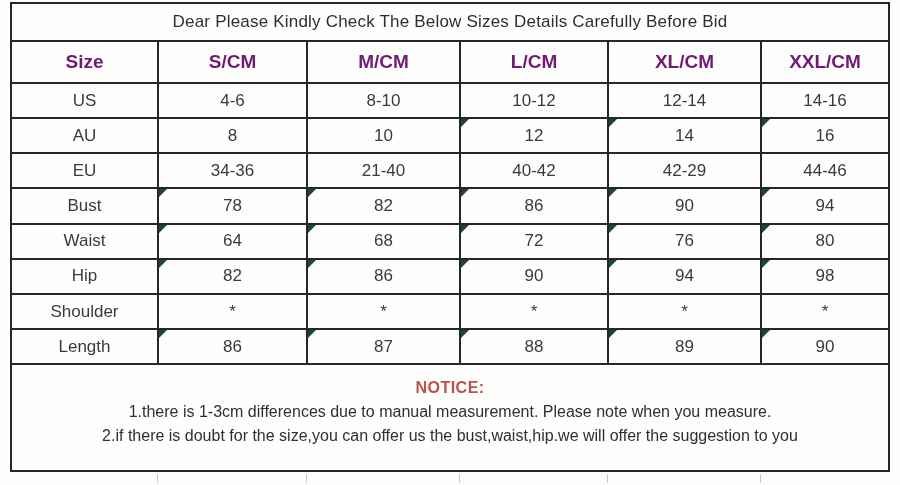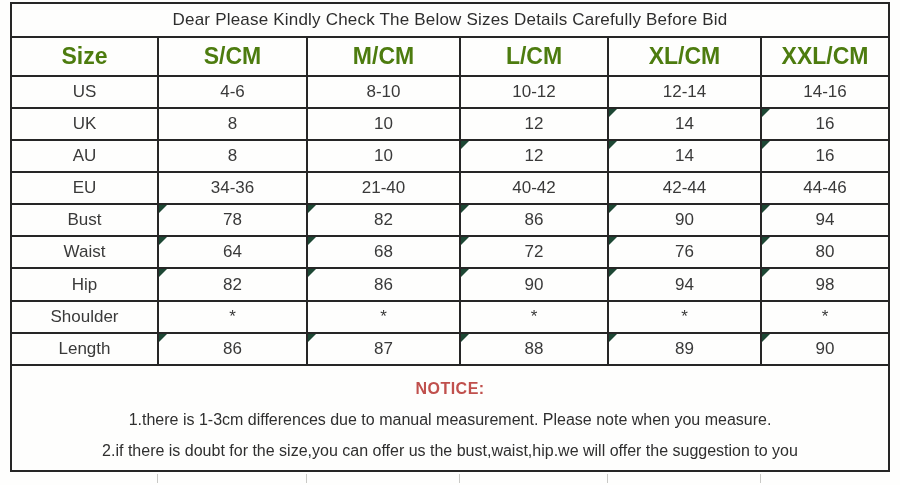--- a/index.html
+++ b/index.html
@@ -38,22 +38,22 @@
   }
   tr.title-row td {
     height: 29px;
     font-size: 17px;
     letter-spacing: 0.2px;
     color: #2e2e2e;
   }
   tr.header-row th {
     height: 33px;
     font-weight: bold;
-    font-size: 23px;
-    color: #4d7c0f;
+    font-size: 19px;
+    color: #701a75;
   }
   tr.data-row td {
     height: 27px;
     margin-left: 37px;
   }
   tr.data-row td.label-cell {
     font-size: 17px;
   }
   .tri {
     position: absolute;
@@ -68,21 +68,21 @@
     height: 86px;
     vertical-align: top;
   }
   .notice-heading {
     margin-top: 14px;
     font-size: 16px;
     font-weight: bold;
     letter-spacing: 0.5px;
   }
   .notice-line {
-    margin-top: 13px;
+    margin-top: 6px;
     font-size: 16px;
     color: #2f2f2f;
   }
   .bottom-ticks span {
     position: absolute;
     top: 474px;
     width: 1px;
     height: 9px;
     background: #c9c9c6;
   }
@@ -116,41 +116,33 @@
     <tbody id="table-body">
         <tr class="data-row">
           <td class="label-cell">US</td>
           <td class="value-cell"><span>4-6</span></td>
           <td class="value-cell"><span>8-10</span></td>
           <td class="value-cell"><span>10-12</span></td>
           <td class="value-cell"><span>12-14</span></td>
           <td class="value-cell"><span>14-16</span></td>
         </tr>
         <tr class="data-row">
-          <td class="label-cell">UK</td>
-          <td class="value-cell"><span>8</span></td>
-          <td class="value-cell"><span>10</span></td>
-          <td class="value-cell"><span>12</span></td>
-          <td class="value-cell"><span class="tri"></span><span>14</span></td>
-          <td class="value-cell"><span class="tri"></span><span>16</span></td>
-        </tr>
-        <tr class="data-row">
           <td class="label-cell">AU</td>
           <td class="value-cell"><span>8</span></td>
           <td class="value-cell"><span>10</span></td>
           <td class="value-cell"><span class="tri"></span><span>12</span></td>
           <td class="value-cell"><span class="tri"></span><span>14</span></td>
           <td class="value-cell"><span class="tri"></span><span>16</span></td>
         </tr>
         <tr class="data-row">
           <td class="label-cell">EU</td>
           <td class="value-cell"><span>34-36</span></td>
           <td class="value-cell"><span>21-40</span></td>
           <td class="value-cell"><span>40-42</span></td>
-          <td class="value-cell"><span>42-44</span></td>
+          <td class="value-cell"><span>42-29</span></td>
           <td class="value-cell"><span>44-46</span></td>
         </tr>
         <tr class="data-row">
           <td class="label-cell">Bust</td>
           <td class="value-cell"><span class="tri"></span><span>78</span></td>
           <td class="value-cell"><span class="tri"></span><span>82</span></td>
           <td class="value-cell"><span class="tri"></span><span>86</span></td>
           <td class="value-cell"><span class="tri"></span><span>90</span></td>
           <td class="value-cell"><span class="tri"></span><span>94</span></td>
         </tr>

